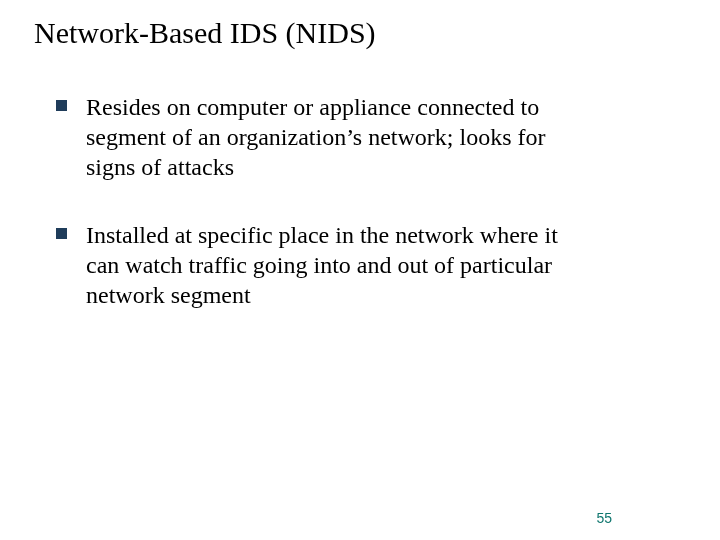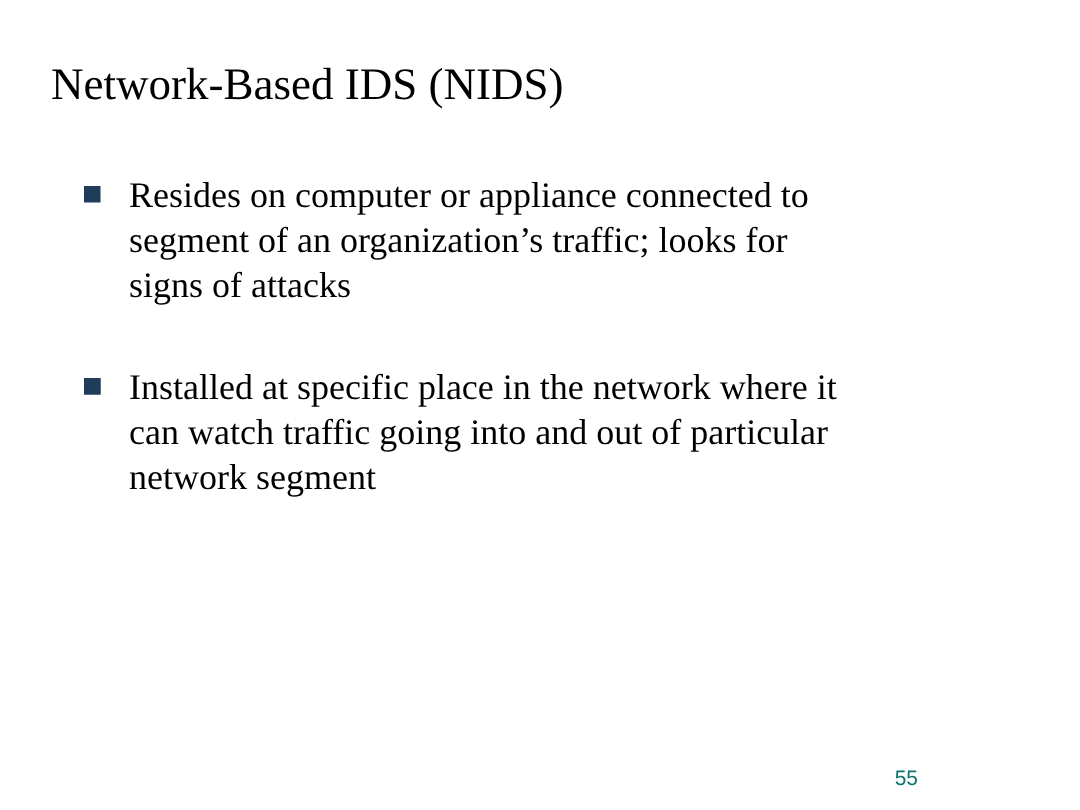--- a/index.html
+++ b/index.html
@@ -1,32 +1,32 @@
 <!DOCTYPE html>
 <html><head>
 <meta charset="utf-8">
 <style>
   * { margin: 0; padding: 0; box-sizing: border-box; }
   html, body { width: 720px; height: 540px; background: #fff; font-family: "Times New Roman", Times, serif; color: #000; }
-  .slide { width: 632px; height: 540px; position: relative; padding: 40px 56px 0 56px; }
+  .slide { width: 632px; height: 540px; position: relative; padding: 16px 56px 0 56px; }
   .title { font-size: 30px; font-weight: 400; color: #000; margin-bottom: 42px; margin-left: -22px; }
   ul.bullets { list-style: none; }
   ul.bullets > li { position: relative; padding-left: 30px; font-size: 24px; line-height: 1.25; margin-bottom: 38px; color: #000; }
   ul.bullets > li .marker { position: absolute; left: 0; top: 8px; width: 11px; height: 11px; background: #1f3c5a; }
   .pagenum { position: absolute; right: 20px; bottom: 14px; font-family: Arial, Helvetica, sans-serif; font-size: 14px; color: #0f766e; }
 </style>
 </head>
 <body>
 
 <div class="slide">
   <h1 class="title">Network-Based IDS (NIDS)</h1>
   <ul class="bullets">
     <li>
       <span class="marker"></span>
-      <span>Resides on computer or appliance connected to segment of an organization’s traffic; looks for signs of attacks</span>
+      <span>Resides on computer or appliance connected to segment of an organization’s network; looks for signs of attacks</span>
     </li>
     <li>
       <span class="marker"></span>
     </li>
     <li>
       <span class="marker"></span>
       <span>Installed at specific place in the network where it can watch traffic going into and out of particular network segment</span>
     </li>
   </ul>
   <div class="pagenum">55</div>

